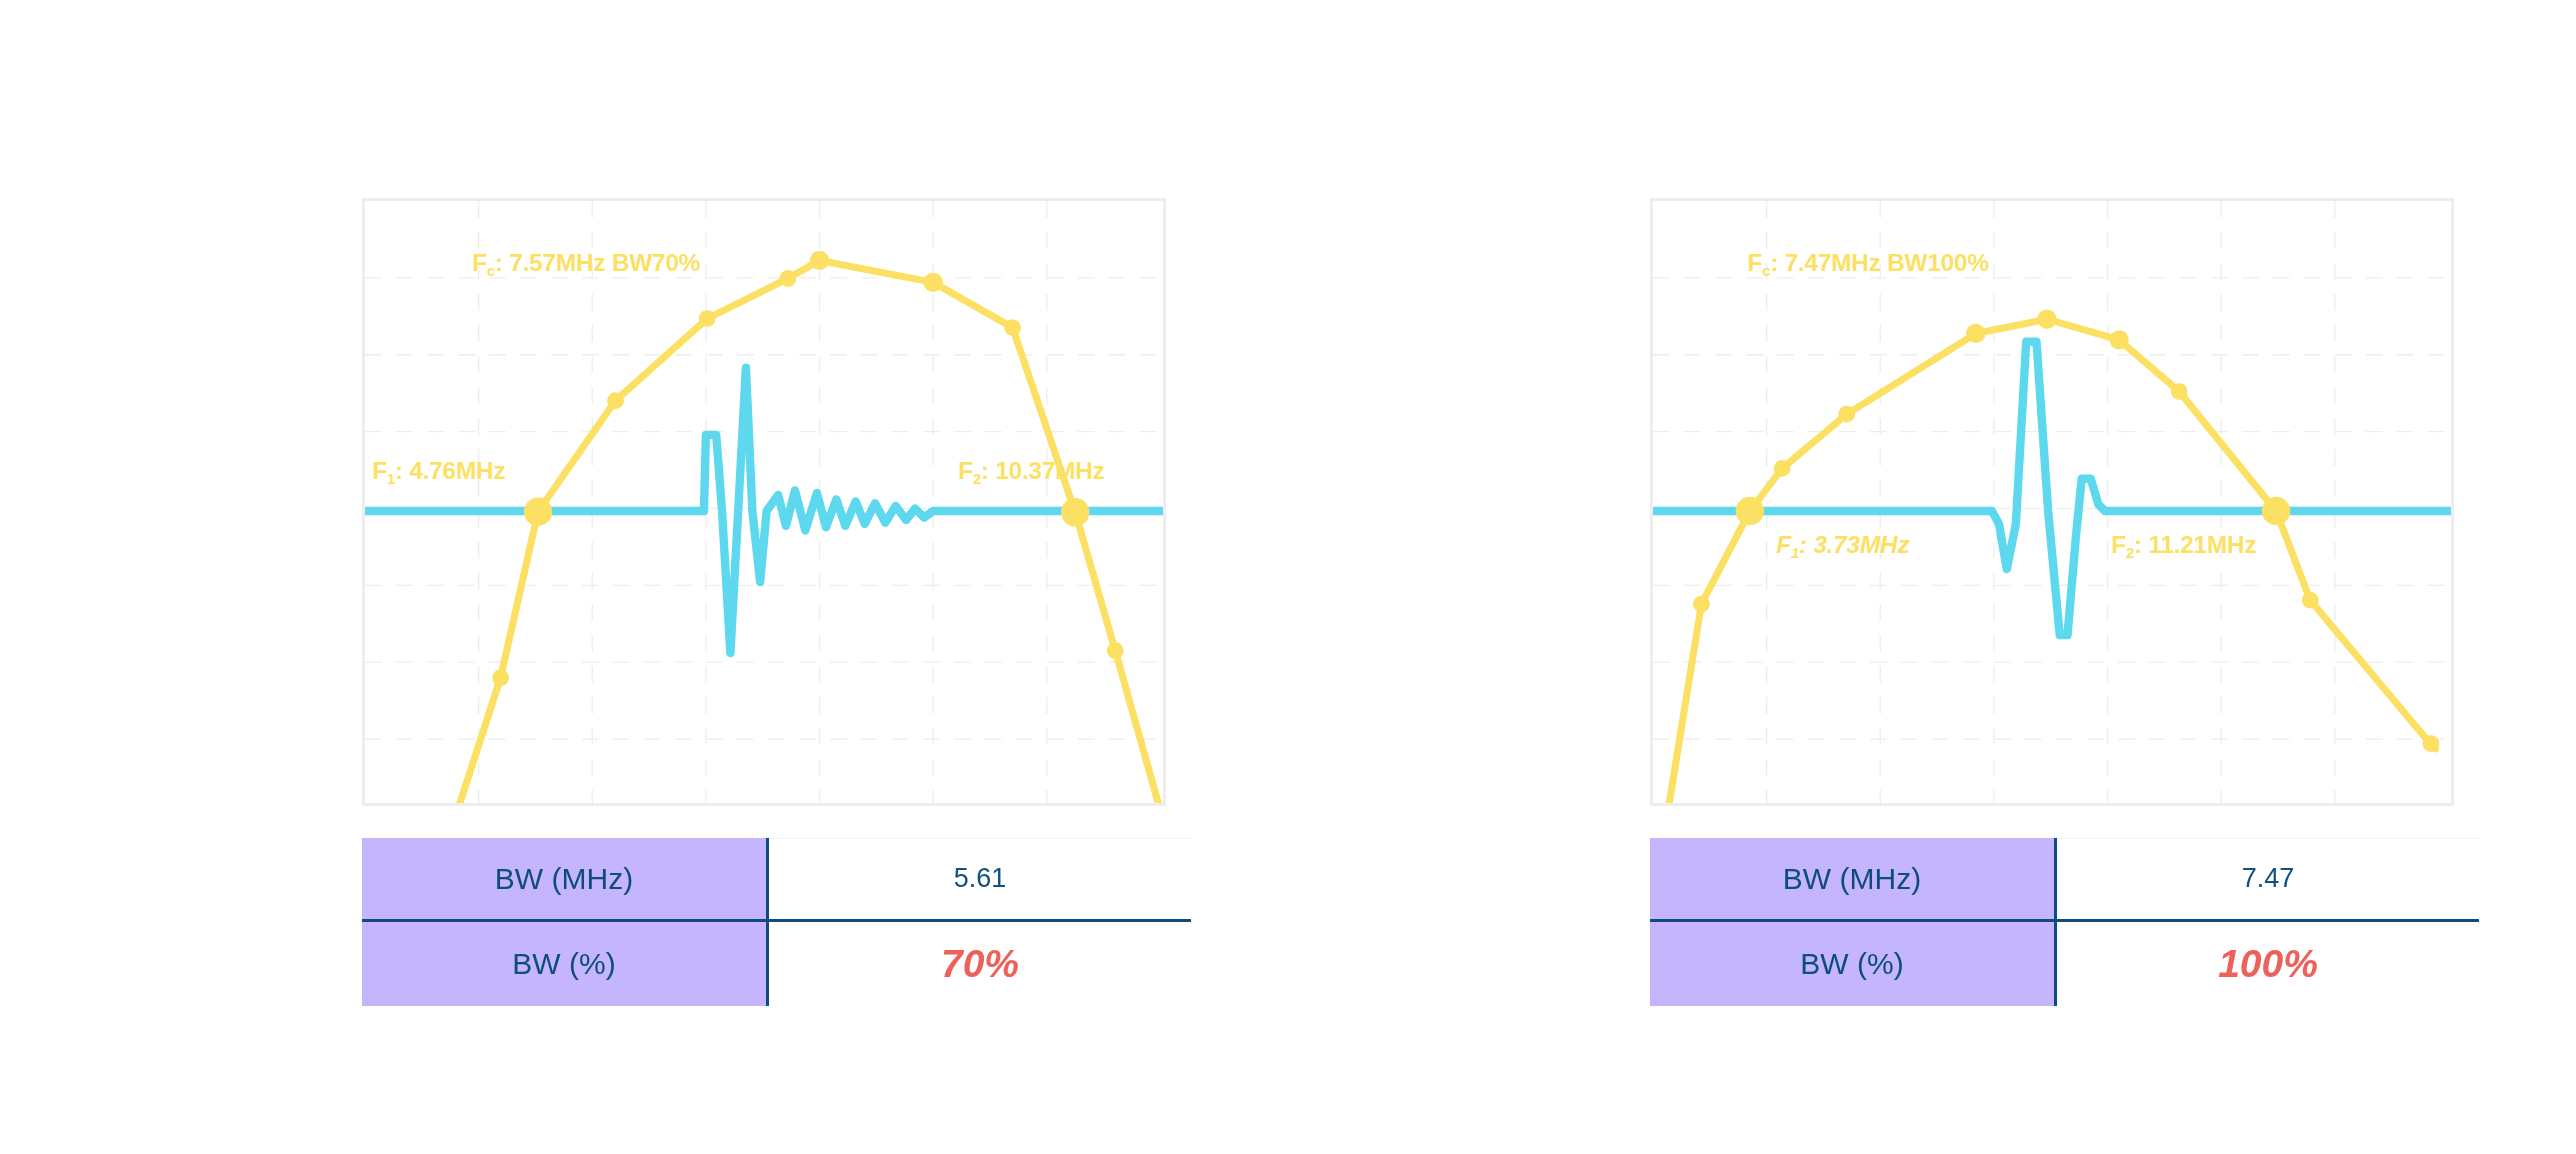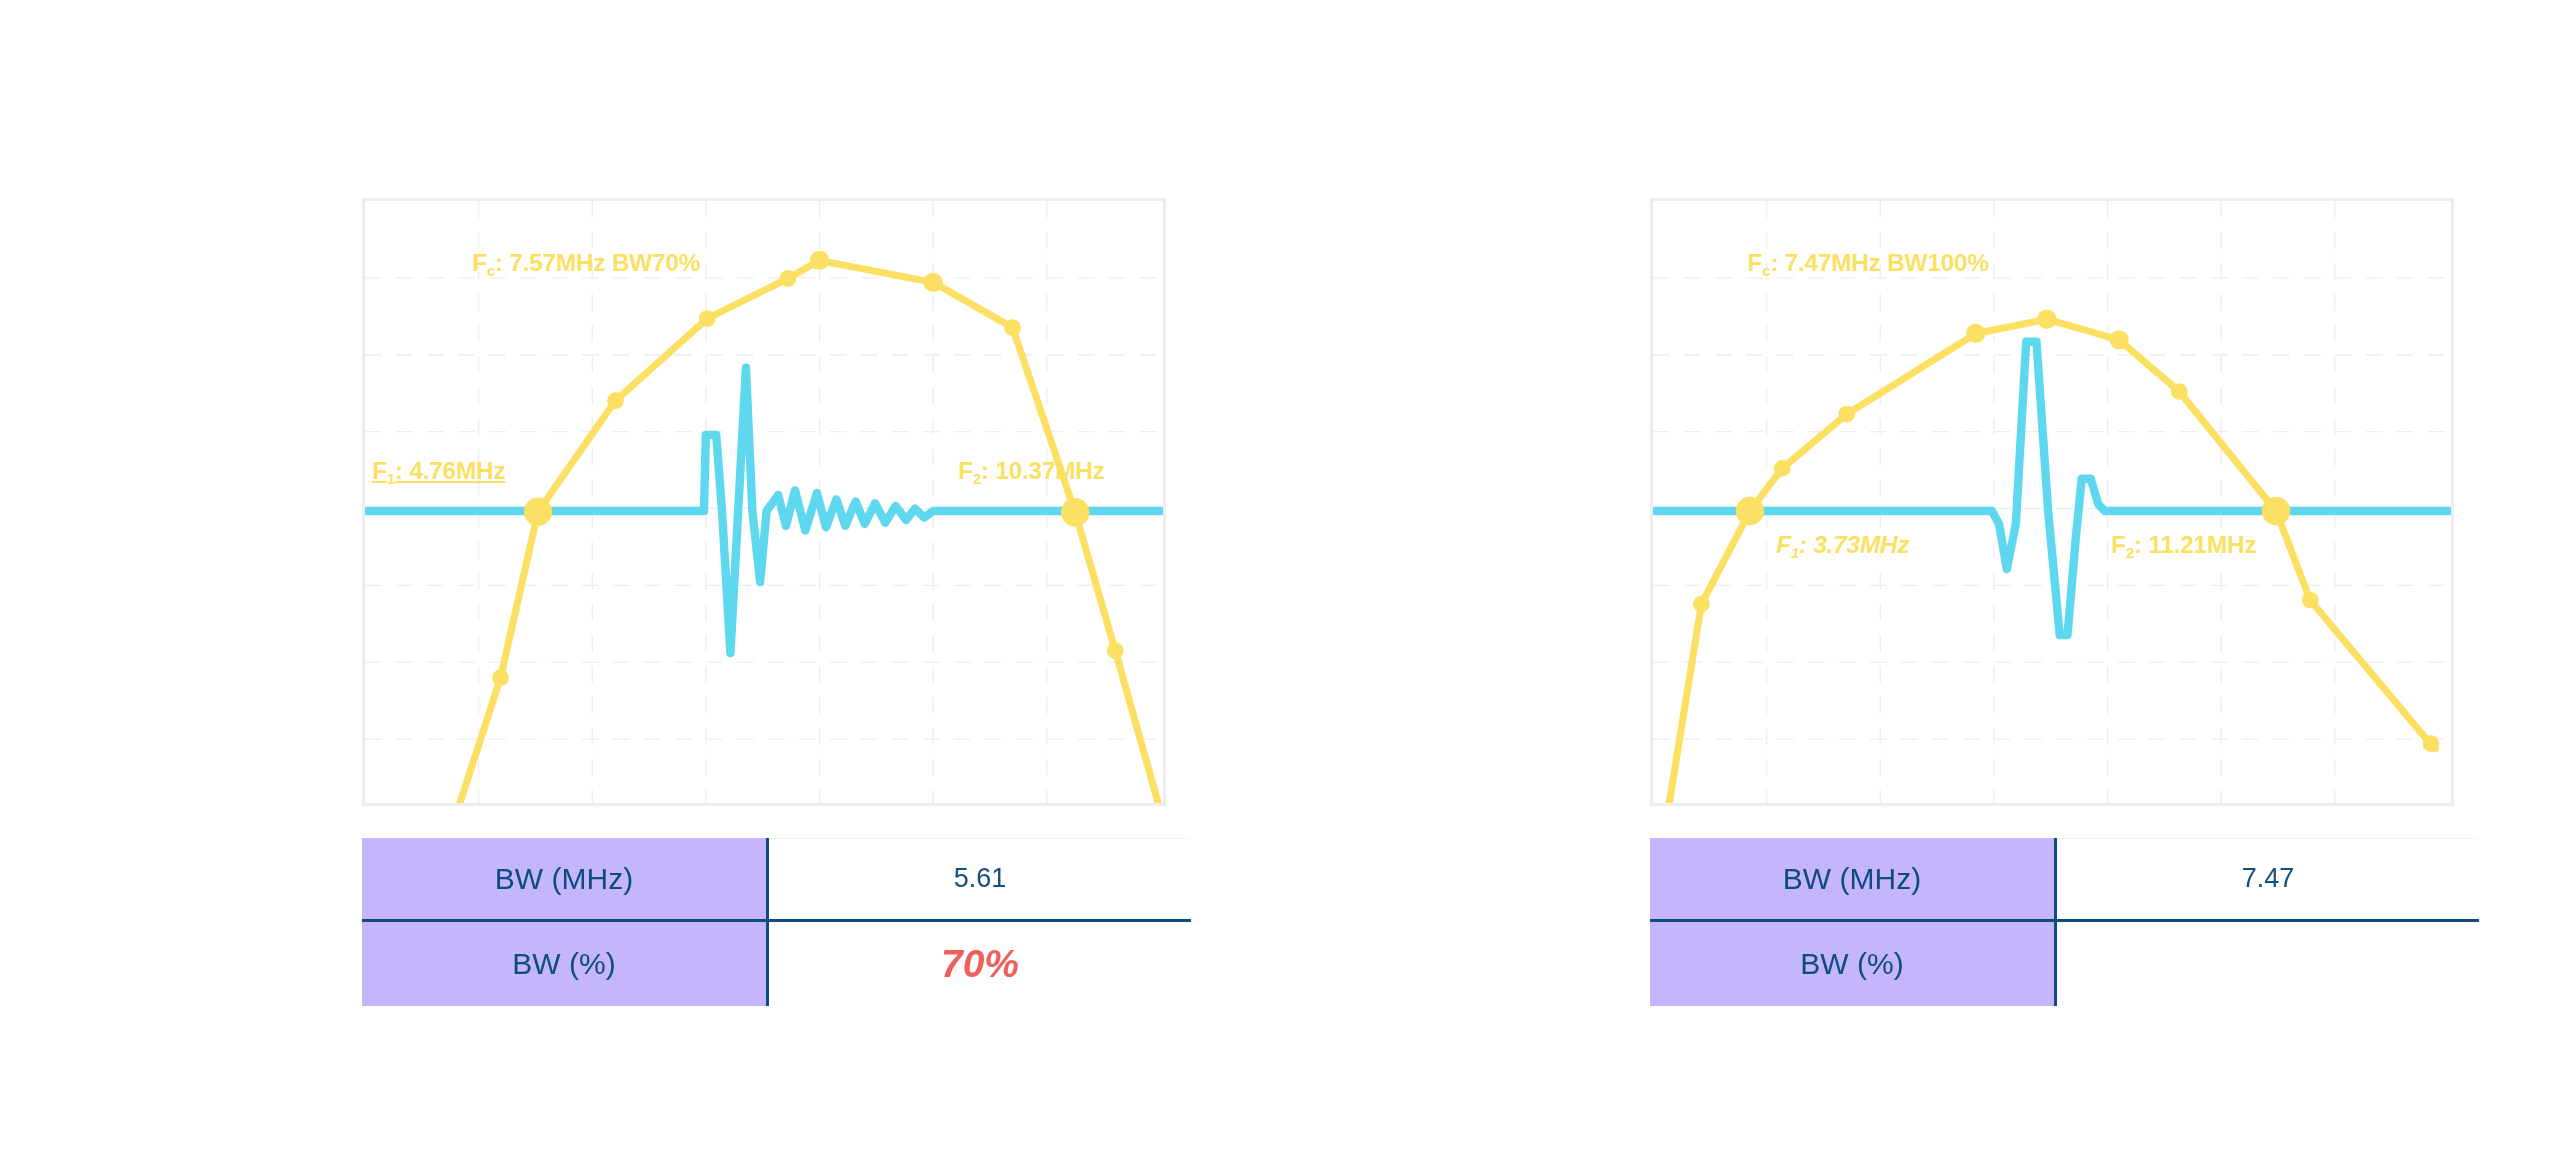--- a/index.html
+++ b/index.html
@@ -192,21 +192,21 @@
           <circle cx="1100" cy="482" r="22"></circle>
           <circle cx="1162" cy="696" r="13"></circle>
         </g>
       </svg>
     </div>
 
     <div class="annot" id="annot-left-center" style="left:586px; top:251px; transform:translateX(-50%);">
       <span>F</span><sub>c</sub><span>: 7.57MHz BW70%</span>
     </div>
 
-    <div class="annot" id="annot-left-f1" style="left:372px; top:459px;text-decoration:underline;">
+    <div class="annot" id="annot-left-f1" style="left:372px; top:459px;">
       <span>F</span><sub>1</sub><span>: 4.76MHz</span>
     </div>
 
     <div class="annot" id="annot-left-f2" style="left:958px; top:459px;">
       <span>F</span><sub>2</sub><span>: 10.37MHz</span>
     </div>
 
     <div class="bw-table" id="table-left">
       <div class="bw-row top">
         <div class="bw-cell-label">BW (MHz)</div>
@@ -292,18 +292,21 @@
 
     <div class="bw-table" id="table-right">
       <div class="bw-row top">
         <div class="bw-cell-label">BW (MHz)</div>
         <div class="bw-cell-value">
           <span class="val-mhz">7.47</span>
         </div>
       </div>
       <div class="bw-row">
         <div class="bw-cell-label">BW (%)</div>
+        <div class="bw-cell-value">
+          <span class="val-pct">100%</span>
+        </div>
       </div>
     </div>
   </div>
 
 </div>
 
 
 </body></html>

